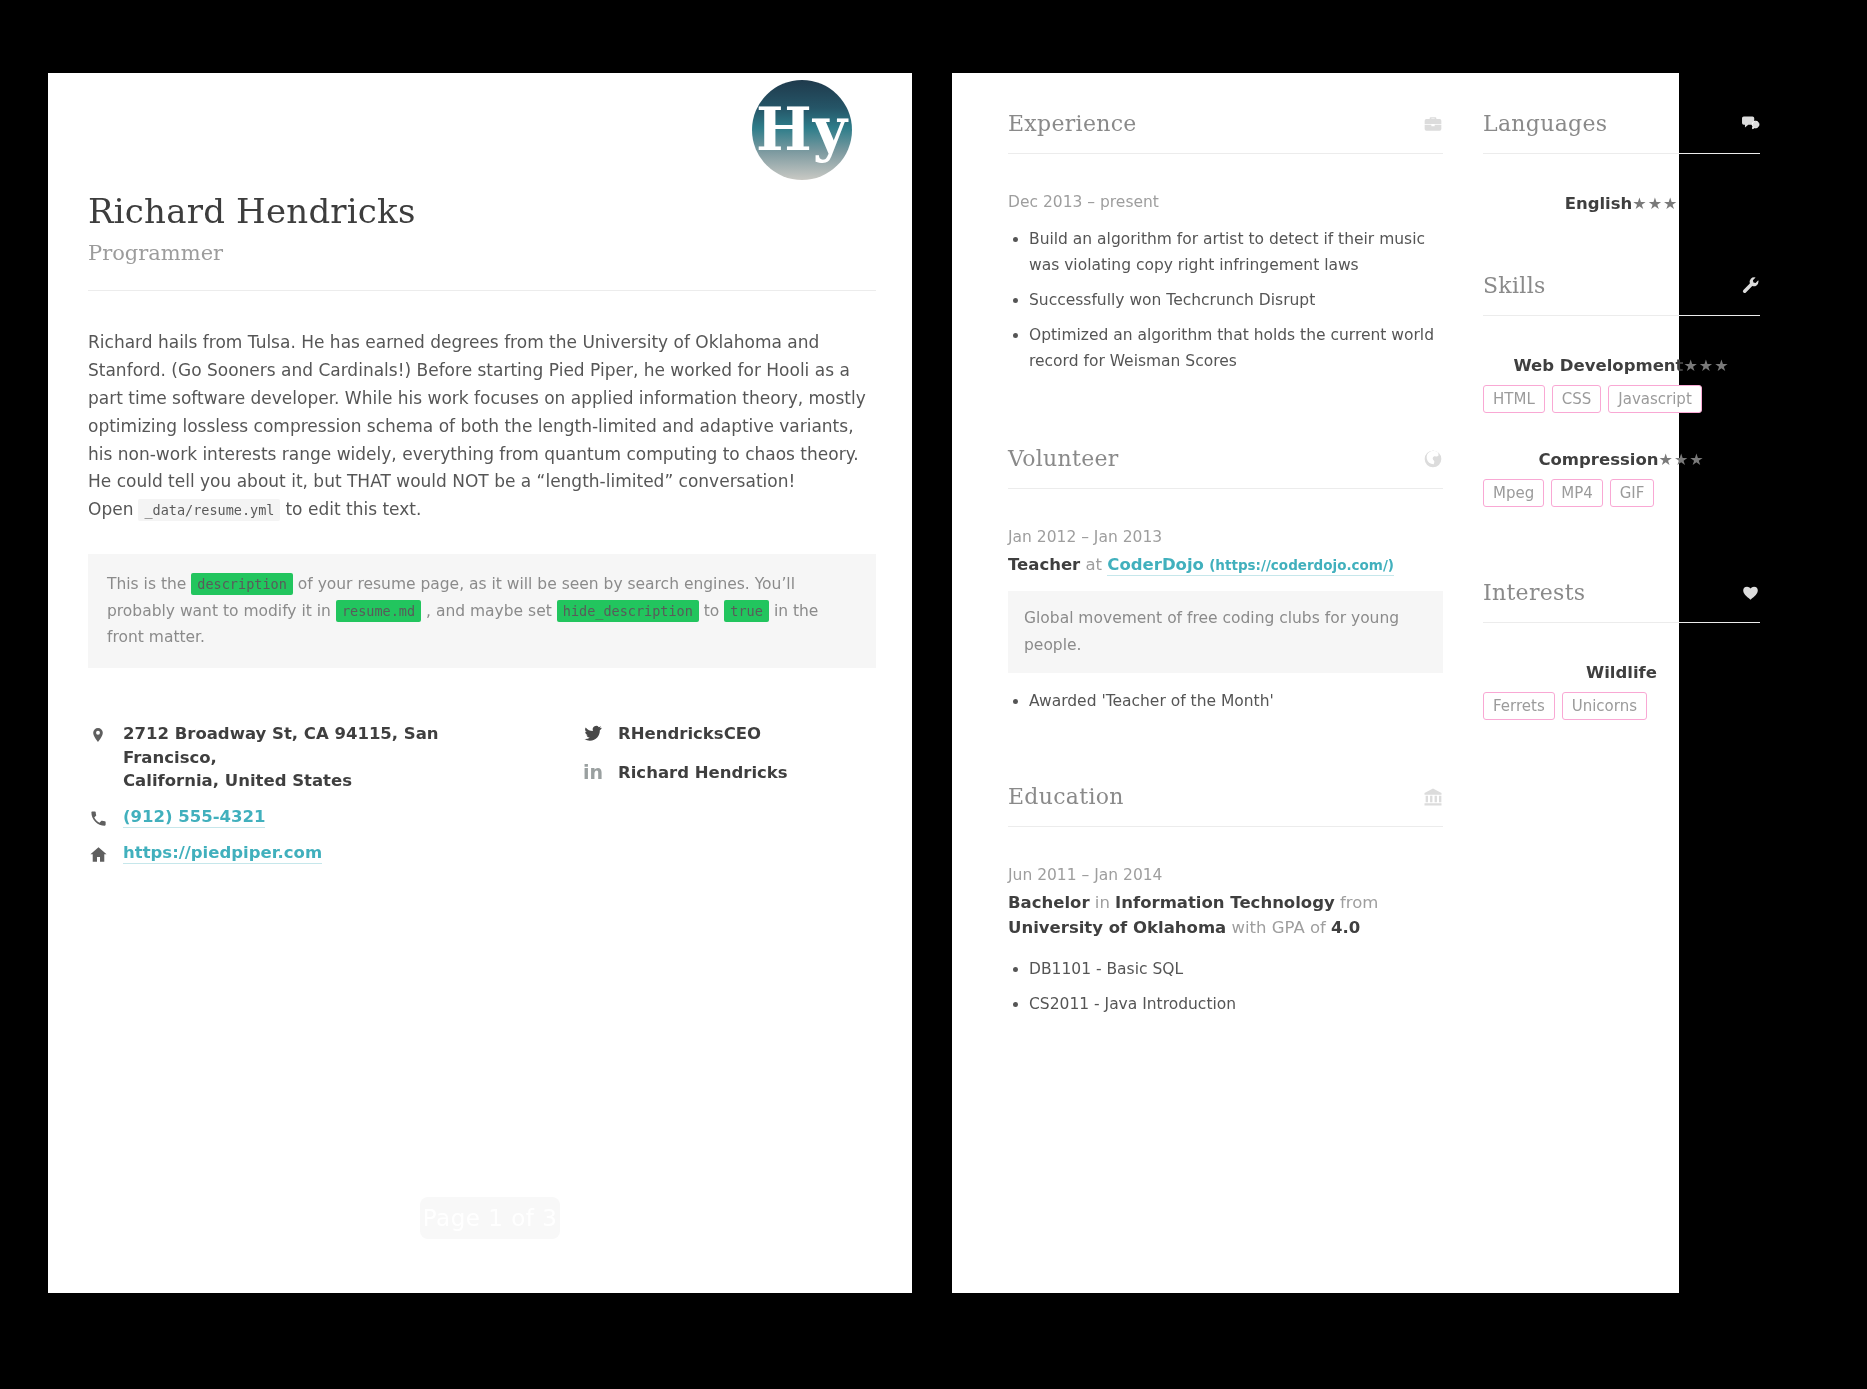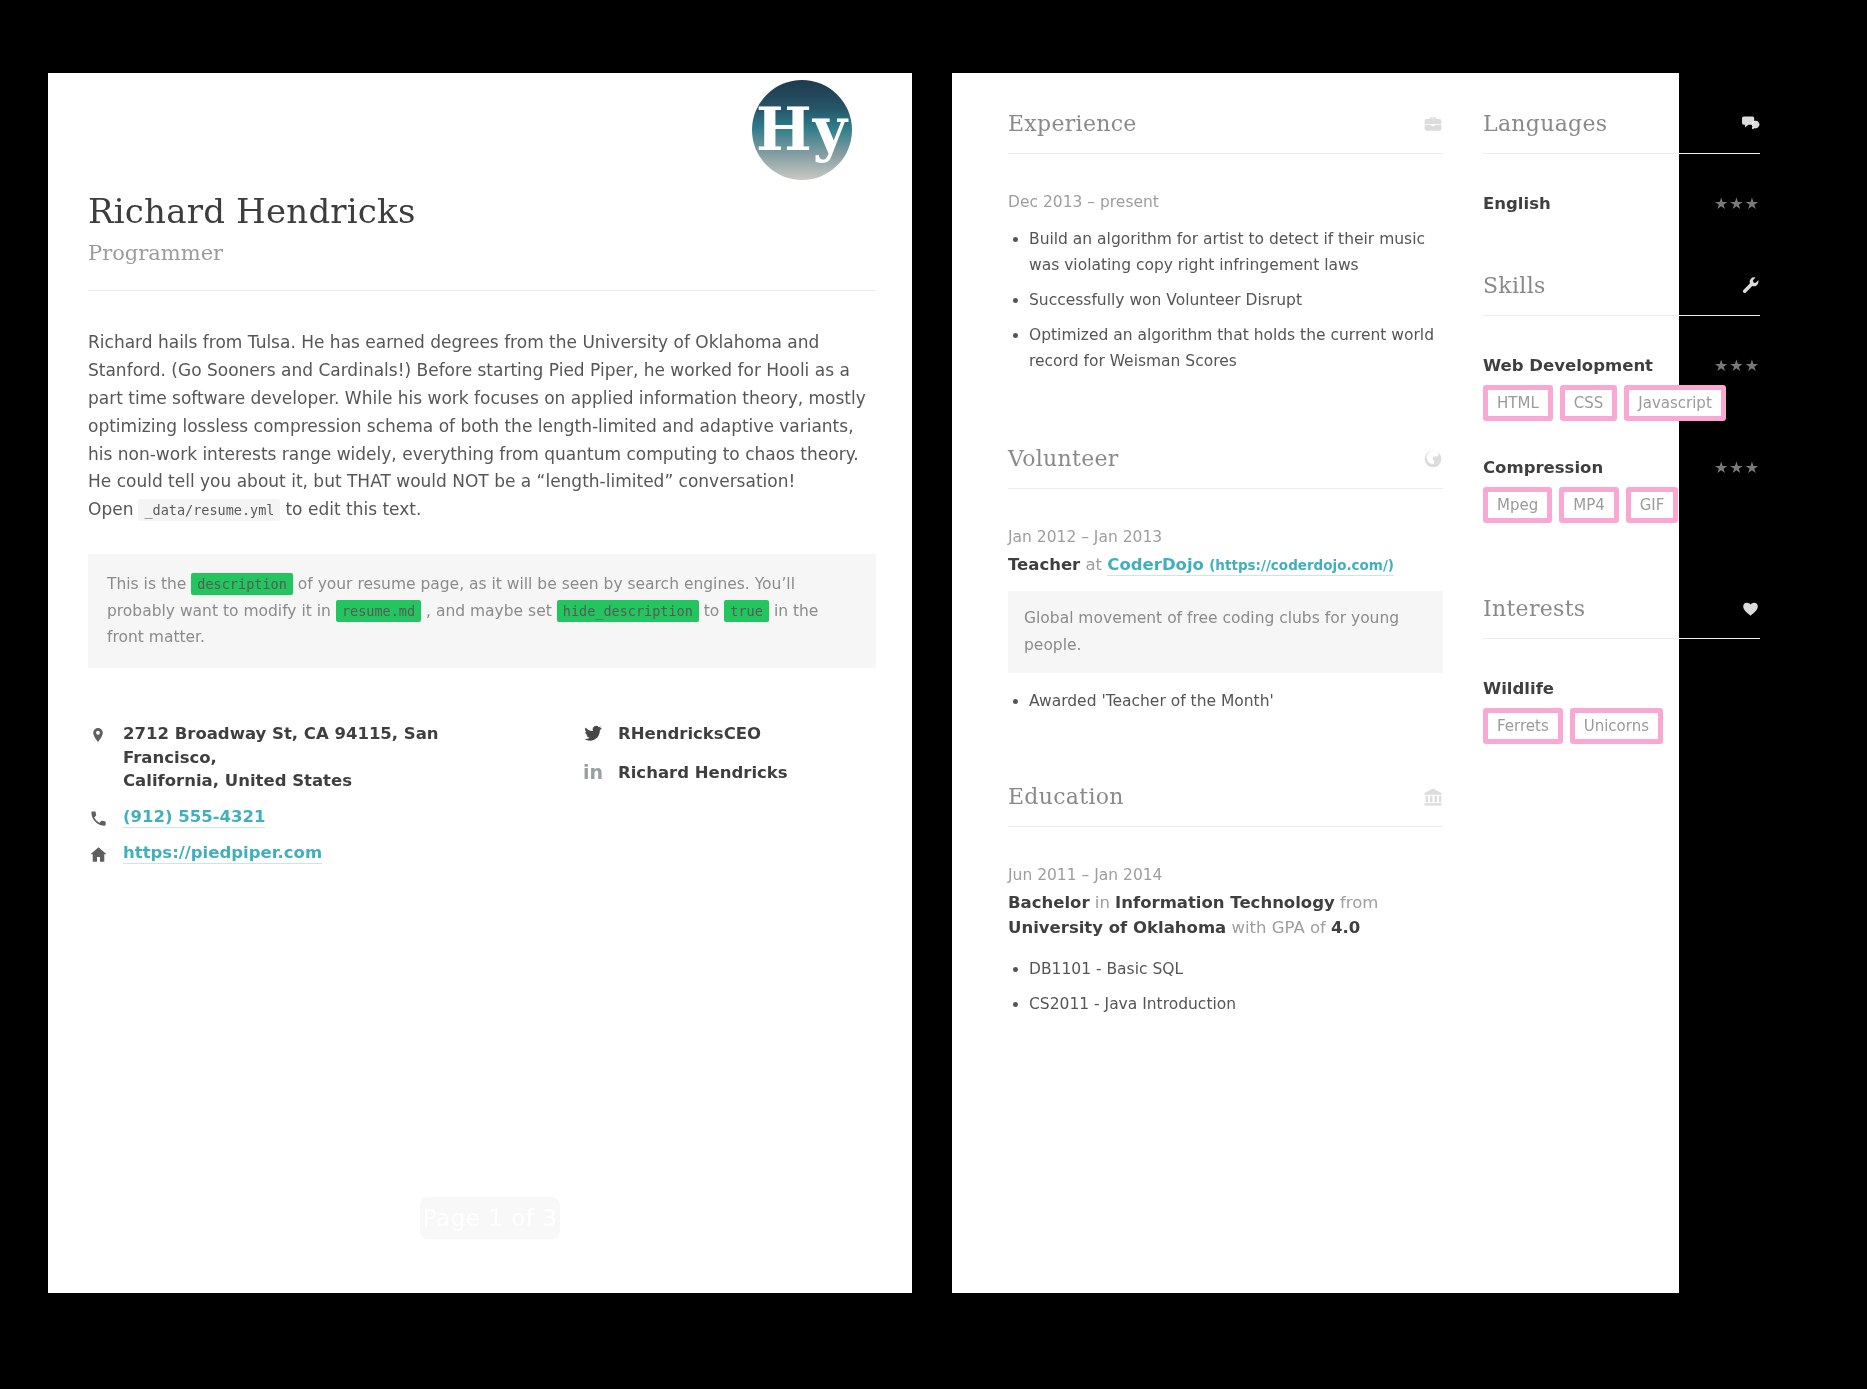--- a/index.html
+++ b/index.html
@@ -88,28 +88,28 @@
     margin-top:13px;background:#f6f6f6;padding:14px 16px;
     font-size:15.5px;line-height:1.76;color:#8b8b8b;
   }
   ul.bullets{margin:15px 0 0 0;padding:0 0 0 21px;}
   ul.bullets li{font-size:15.5px;color:#555;line-height:1.68;margin-bottom:9px;}
   .section{margin:0;}
   .sec-volunteer{margin-top:72px;}
   .sec-education{margin-top:70px;}
   .sec-skills{margin-top:60px;}
   .sec-interests{margin-top:66px;}
-  .rate-row{display:flex;justify-content:space-between;align-items:center;margin-top:40px;}
+  .rate-row{display:flex;justify-content:center;align-items:center;margin-top:40px;}
   .rate-row + .tags{margin-top:10px;}
   .rate-row.later{margin-top:30px;}
   .rate-name{font-size:16.5px;font-weight:700;color:#3f3f3f;}
   .stars{font-size:16px;color:#7a7a7a;letter-spacing:1px;}
   .tags{display:flex;flex-wrap:wrap;}
   .tag{
-    display:inline-block;border:5px solid #f9a8d4;border-radius:3px;
+    display:inline-block;border:1px solid #f9a8d4;border-radius:3px;
     padding:4px 9px;margin:0 7px 7px 0;font-size:15px;color:#9b9b9b;background:#fff;
   }
 </style>
 </head>
 <body>
 
 <div class="page page1">
   <div class="p1-inner">
     <div class="hdr">
       <h1>Richard Hendricks</h1>
@@ -186,21 +186,21 @@
         <span class="sec-icon">
           <svg width="20" height="20" viewBox="0 0 24 24">
               <path class="ico-light" d="M9 4h6a1 1 0 0 1 1 1v1h4a2 2 0 0 1 2 2v4H2V8a2 2 0 0 1 2-2h4V5a1 1 0 0 1 1-1zm1 2h4v-.6h-4V6zM2 13h8v1.6h4V13h8v5a2 2 0 0 1-2 2H4a2 2 0 0 1-2-2v-5z"></path>
             </svg>
         </span>
       </div>
       <div class="entry">
         <div class="edate"><span>Dec 2013 –</span> <span class="present">present</span></div>
         <ul class="bullets">
           <li>Build an algorithm for artist to detect if their music was violating copy right infringement laws</li>
-          <li>Successfully won Volunteer Disrupt</li>
+          <li>Successfully won Techcrunch Disrupt</li>
           <li>Optimized an algorithm that holds the current world record for Weisman Scores</li>
         </ul>
       </div>
     </div>
 
     <div class="section sec-volunteer">
       <div class="sec-head">
         <h2>Volunteer</h2>
         <span class="sec-icon">
           <svg width="20" height="20" viewBox="0 0 24 24">

